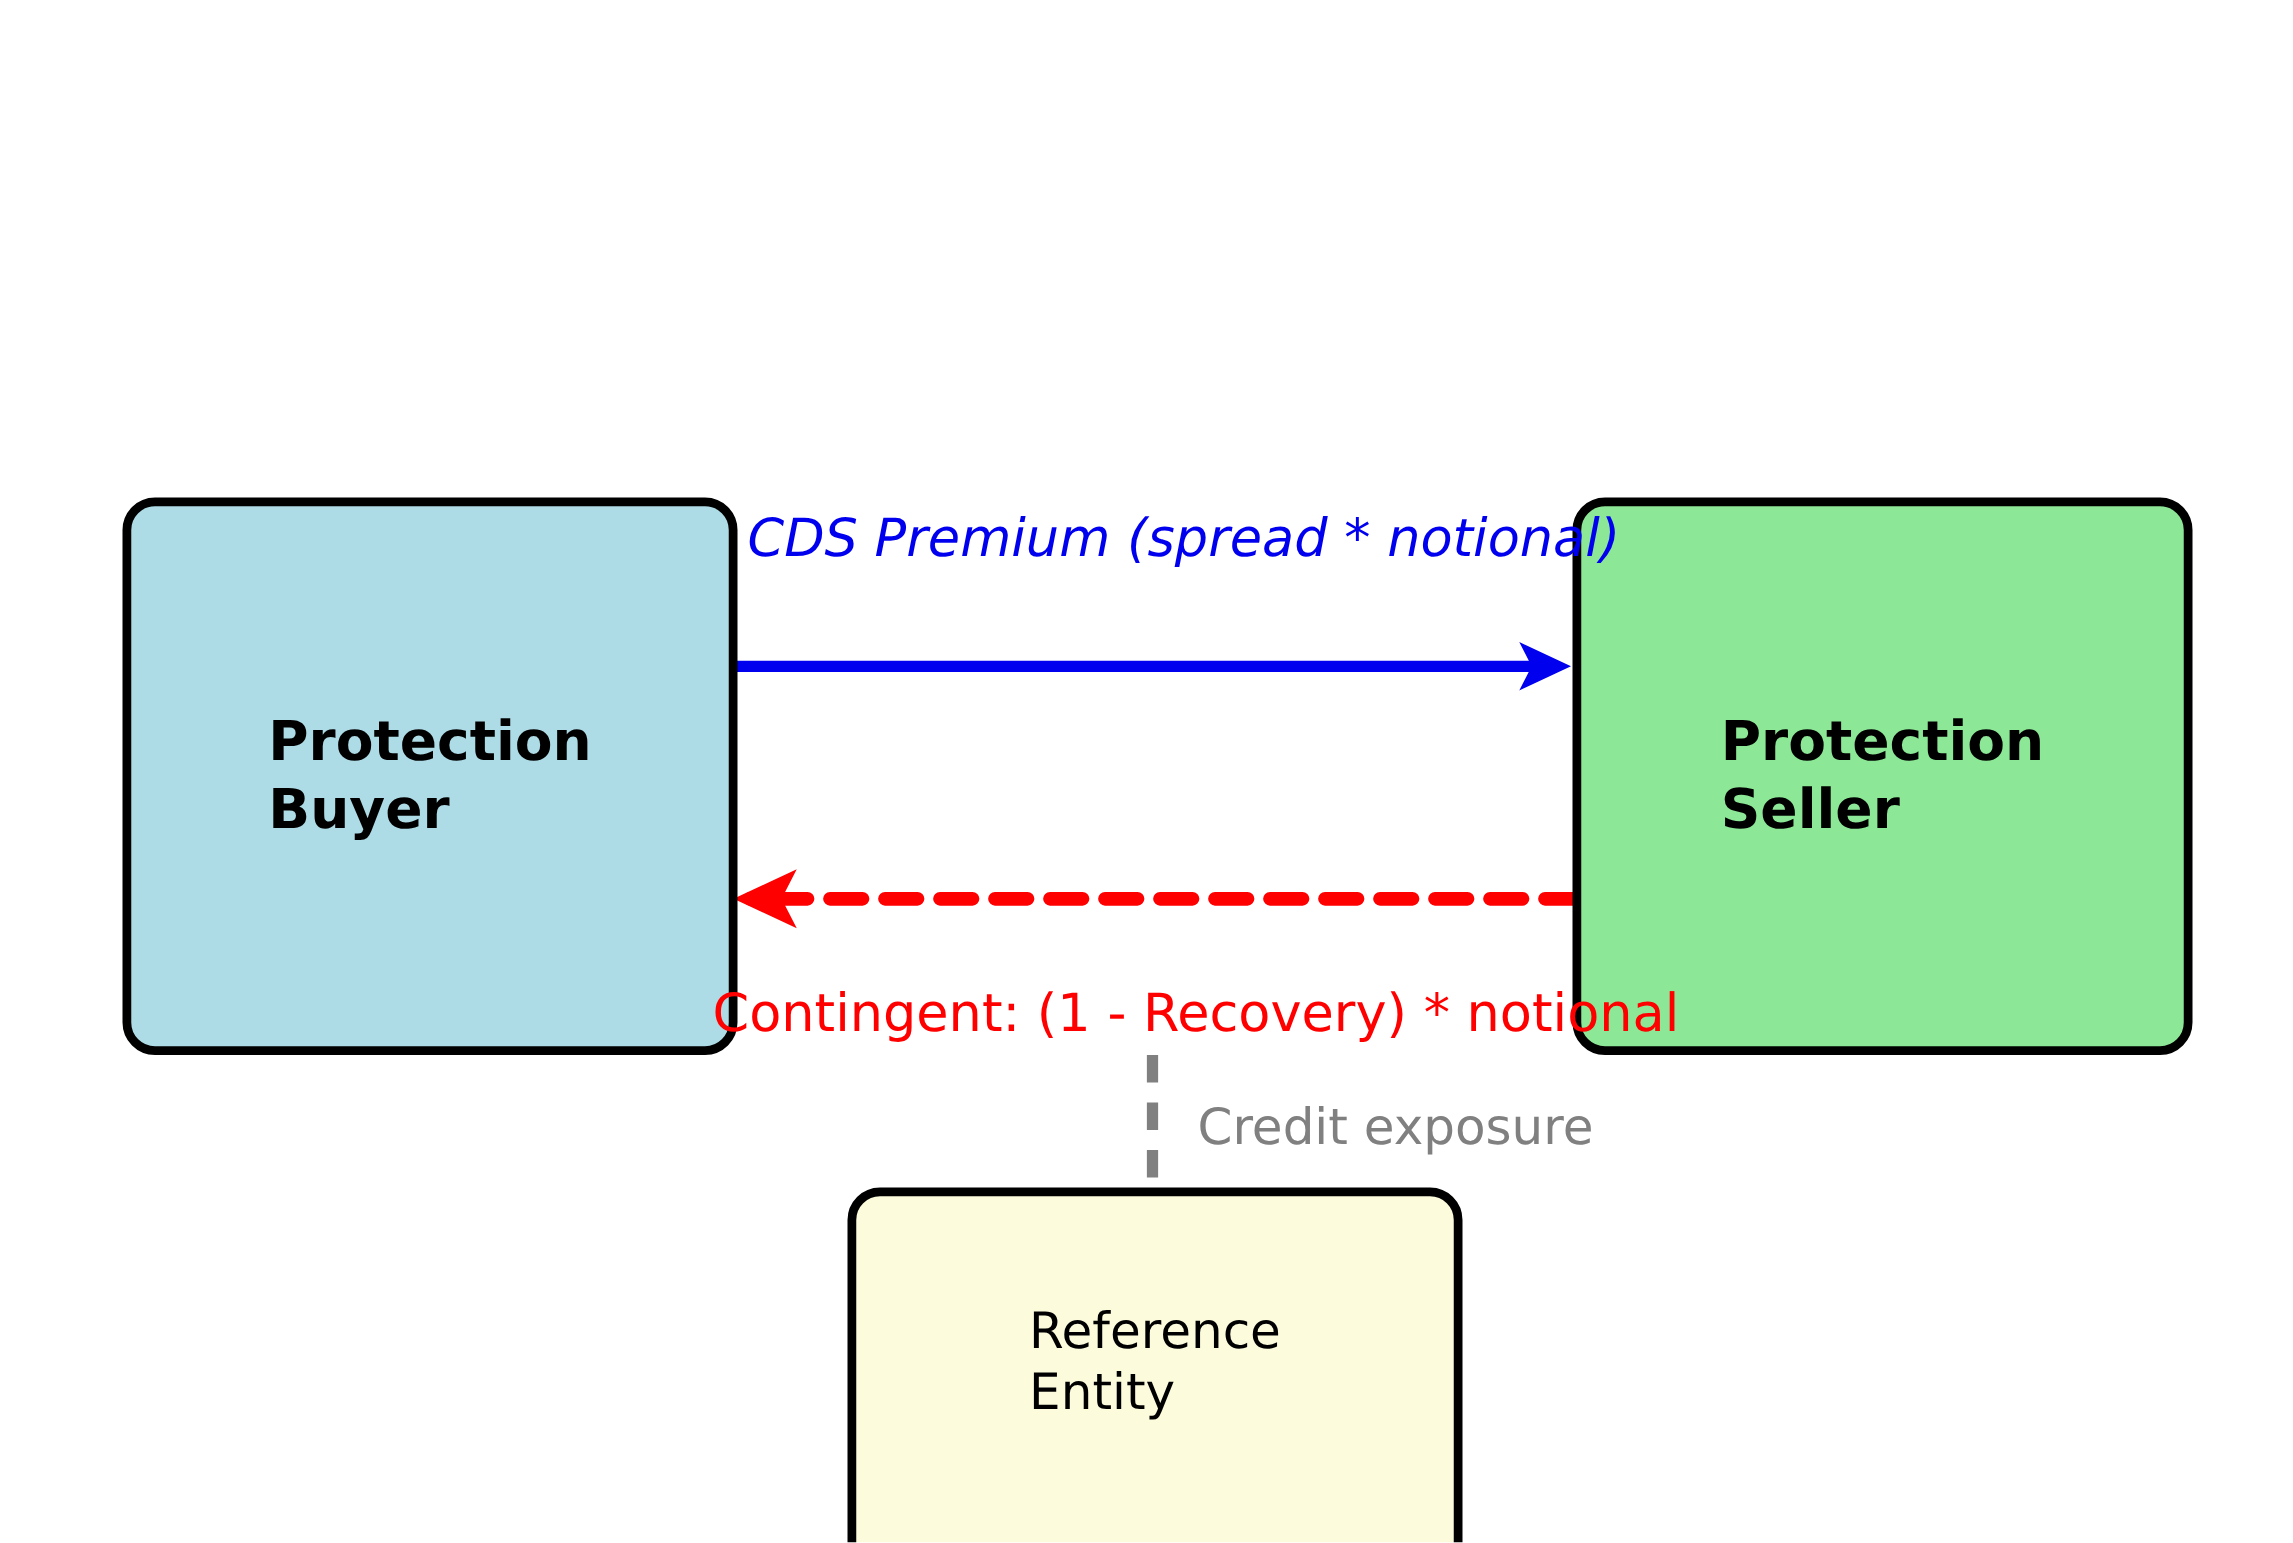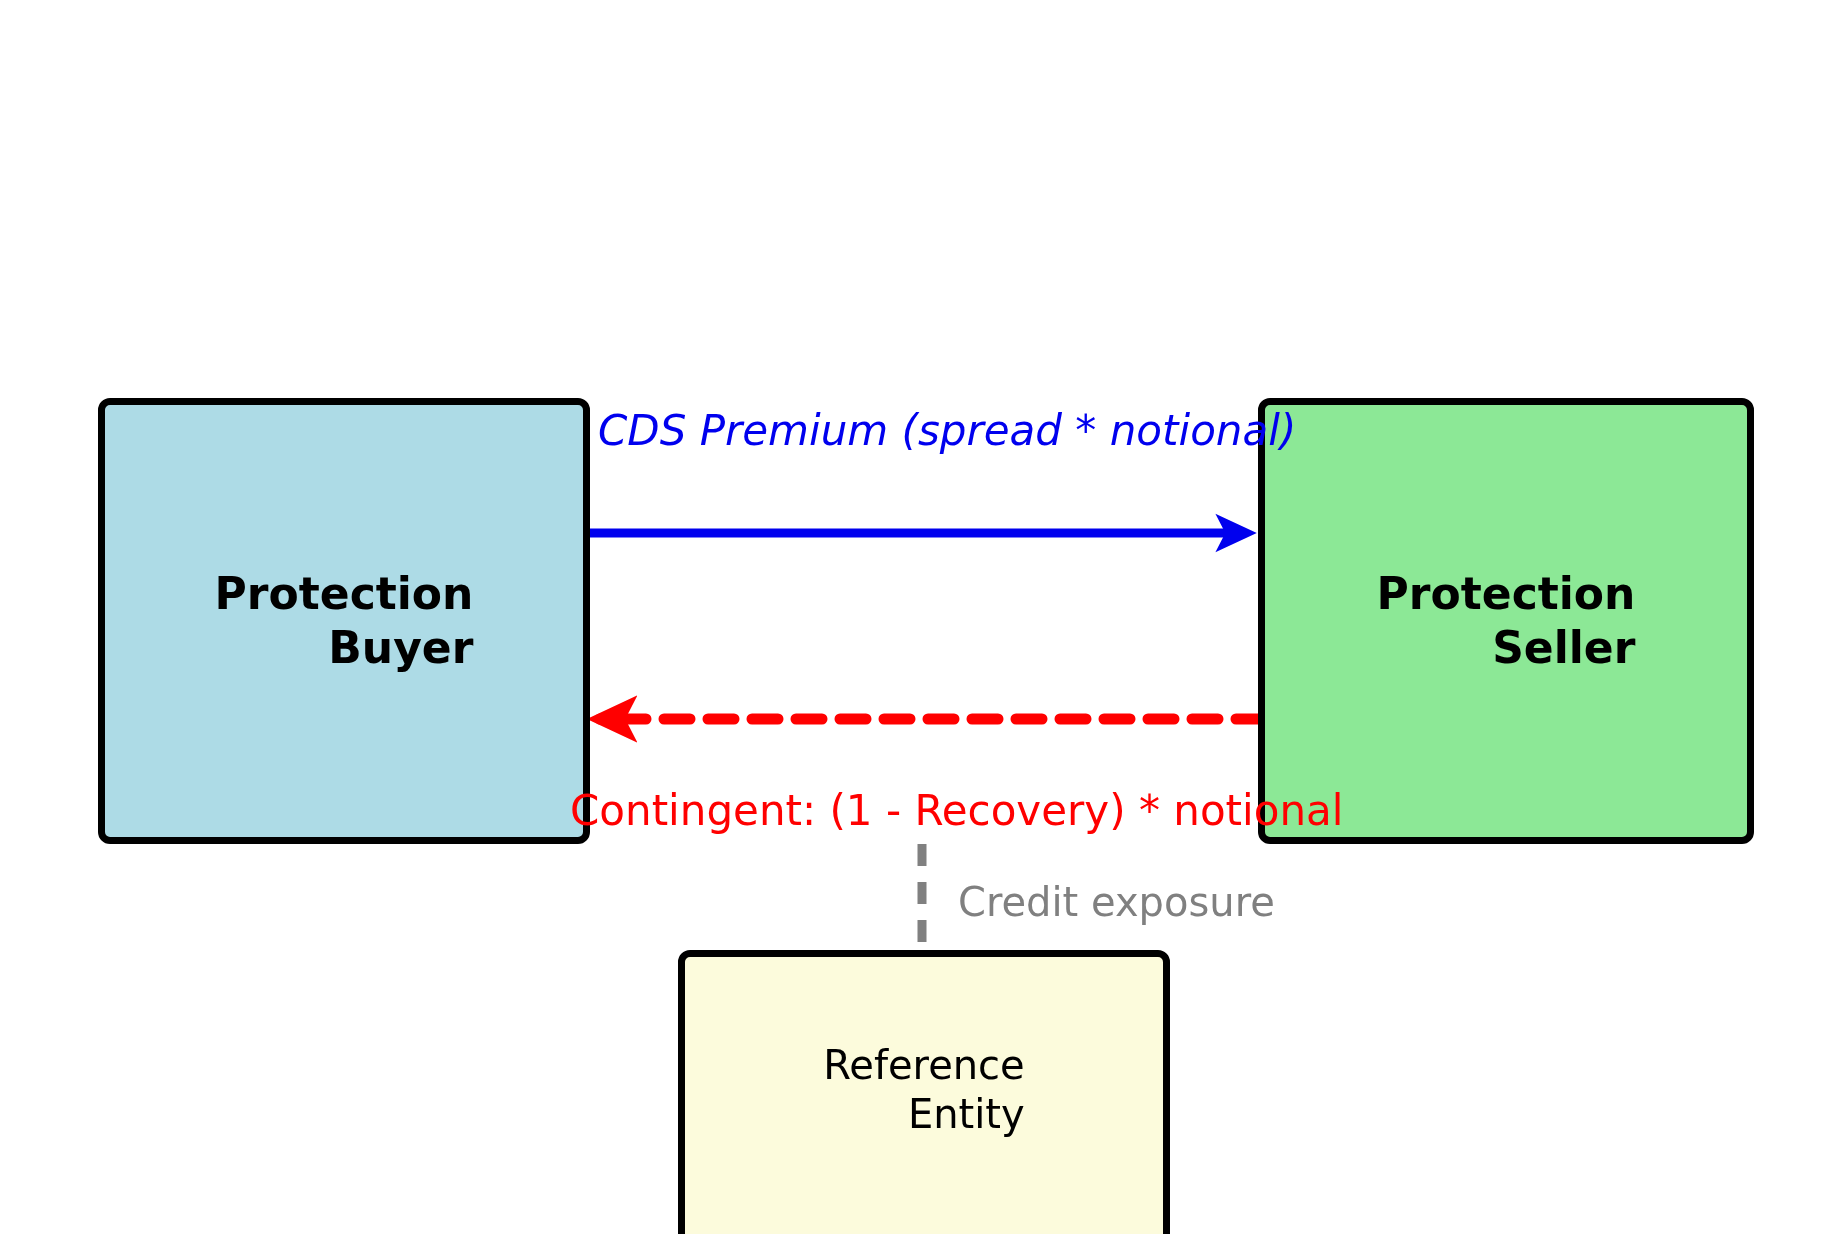--- a/index.html
+++ b/index.html
@@ -15,25 +15,25 @@
     width: 1834px;
     height: 1234px;
     background: #ffffff;
     overflow: hidden;
   }
 
   .node {
     position: absolute;
     box-sizing: border-box;
     border: 7px solid #000000;
-    border-radius: 12px;
+    border-radius: 26px;
     display: flex;
     align-items: center;
     justify-content: center;
-    text-align: right;
+    text-align: left;
     line-height: 1.22;
     color: #000000;
     white-space: pre-line;
   }
 
   #node-buyer {
     left: 98px;
     top: 398px;
     width: 492px;
     height: 446px;

